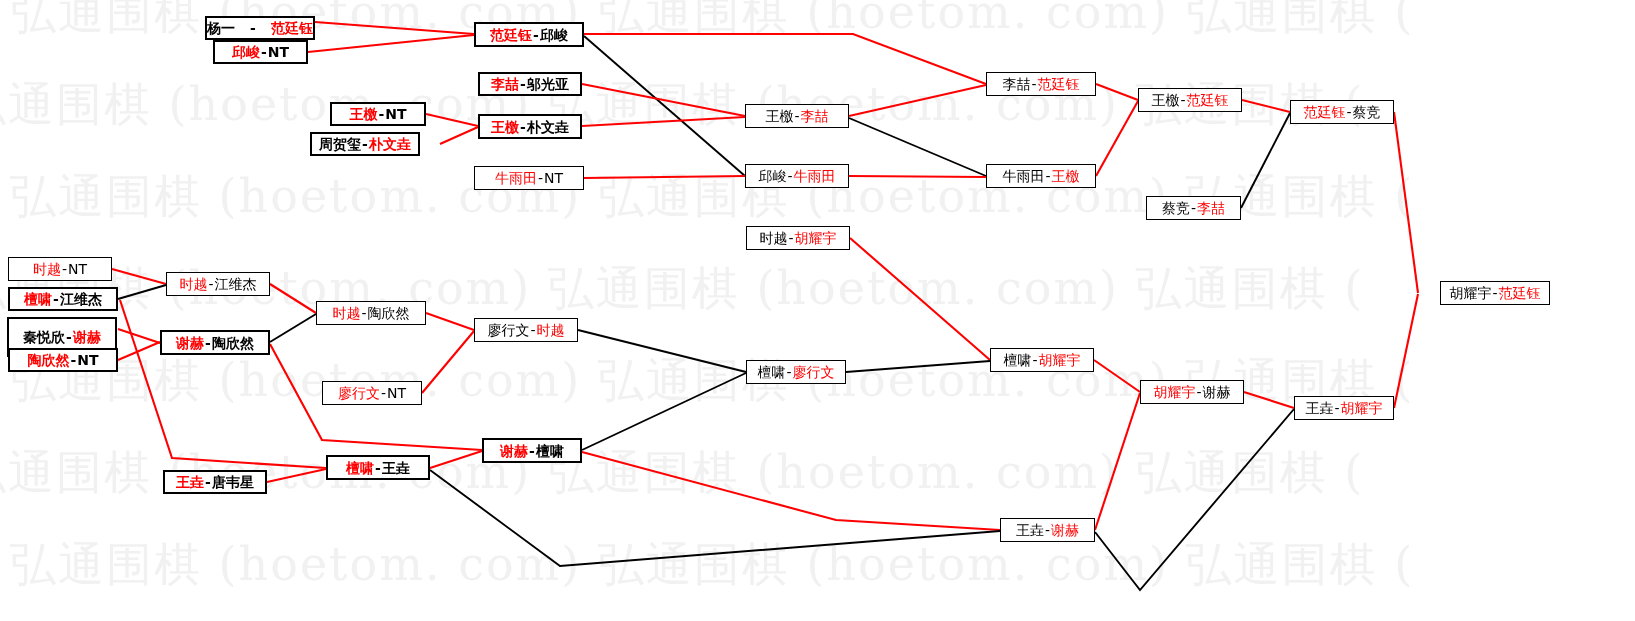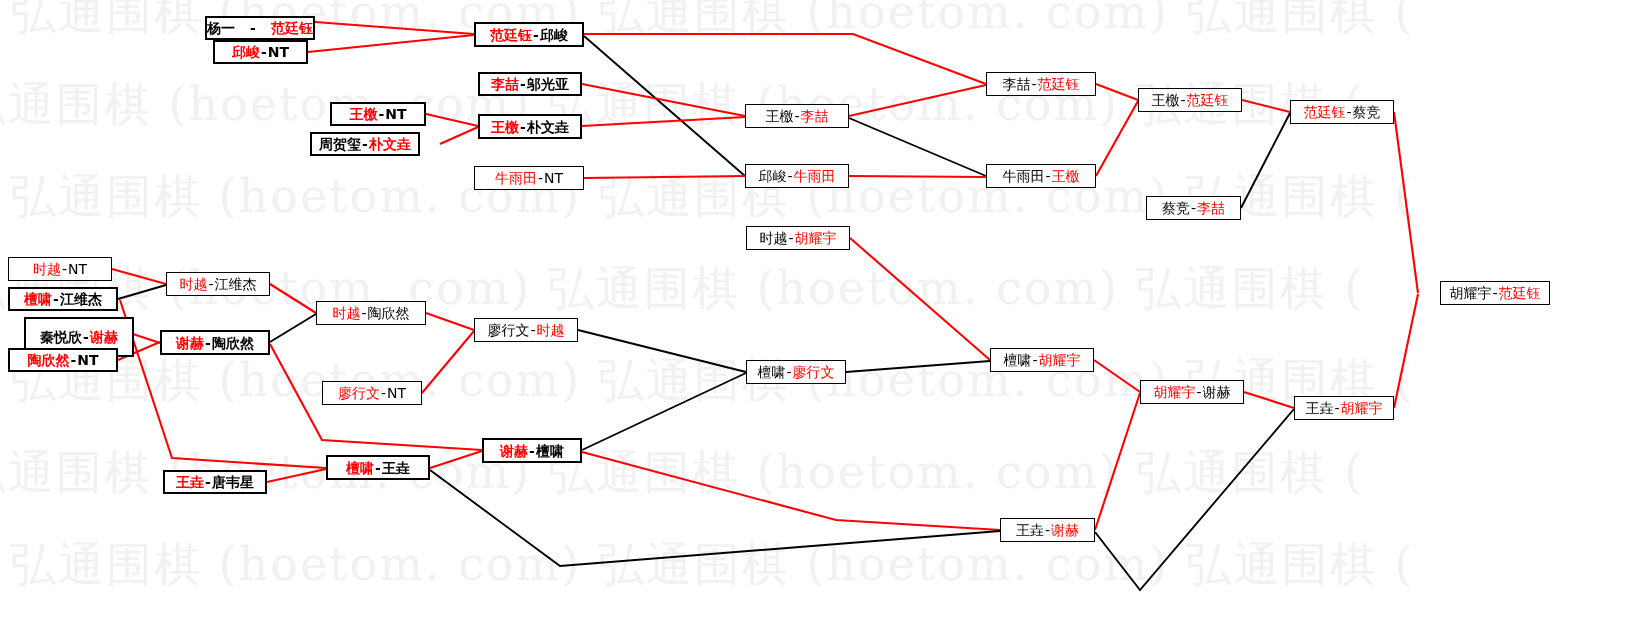--- a/index.html
+++ b/index.html
@@ -159,21 +159,21 @@
       <div class="box" style="left: 8px; top: 257px; width: 104px; height: 24px;">
         <span class="p1 win">时越</span>
         <span class="sep">-</span>
         <span class="p2 lose">NT</span>
       </div>
       <div class="box bold" style="left: 8px; top: 287px; width: 110px; height: 24px;">
         <span class="p1 win">檀啸</span>
         <span class="sep">-</span>
         <span class="p2 lose">江维杰</span>
       </div>
-      <div class="box bold" style="left: 24px; top: 317px; width: 110px; height: 40px;">
+      <div class="box bold" style="left: 7px; top: 317px; width: 110px; height: 40px;">
         <span class="p1 lose">秦悦欣</span>
         <span class="sep">-</span>
         <span class="p2 win">谢赫</span>
       </div>
       <div class="box bold" style="left: 8px; top: 348px; width: 110px; height: 24px;">
         <span class="p1 win">陶欣然</span>
         <span class="sep">-</span>
         <span class="p2 lose">NT</span>
       </div>
       <div class="box" style="left: 166px; top: 272px; width: 104px; height: 24px;">

